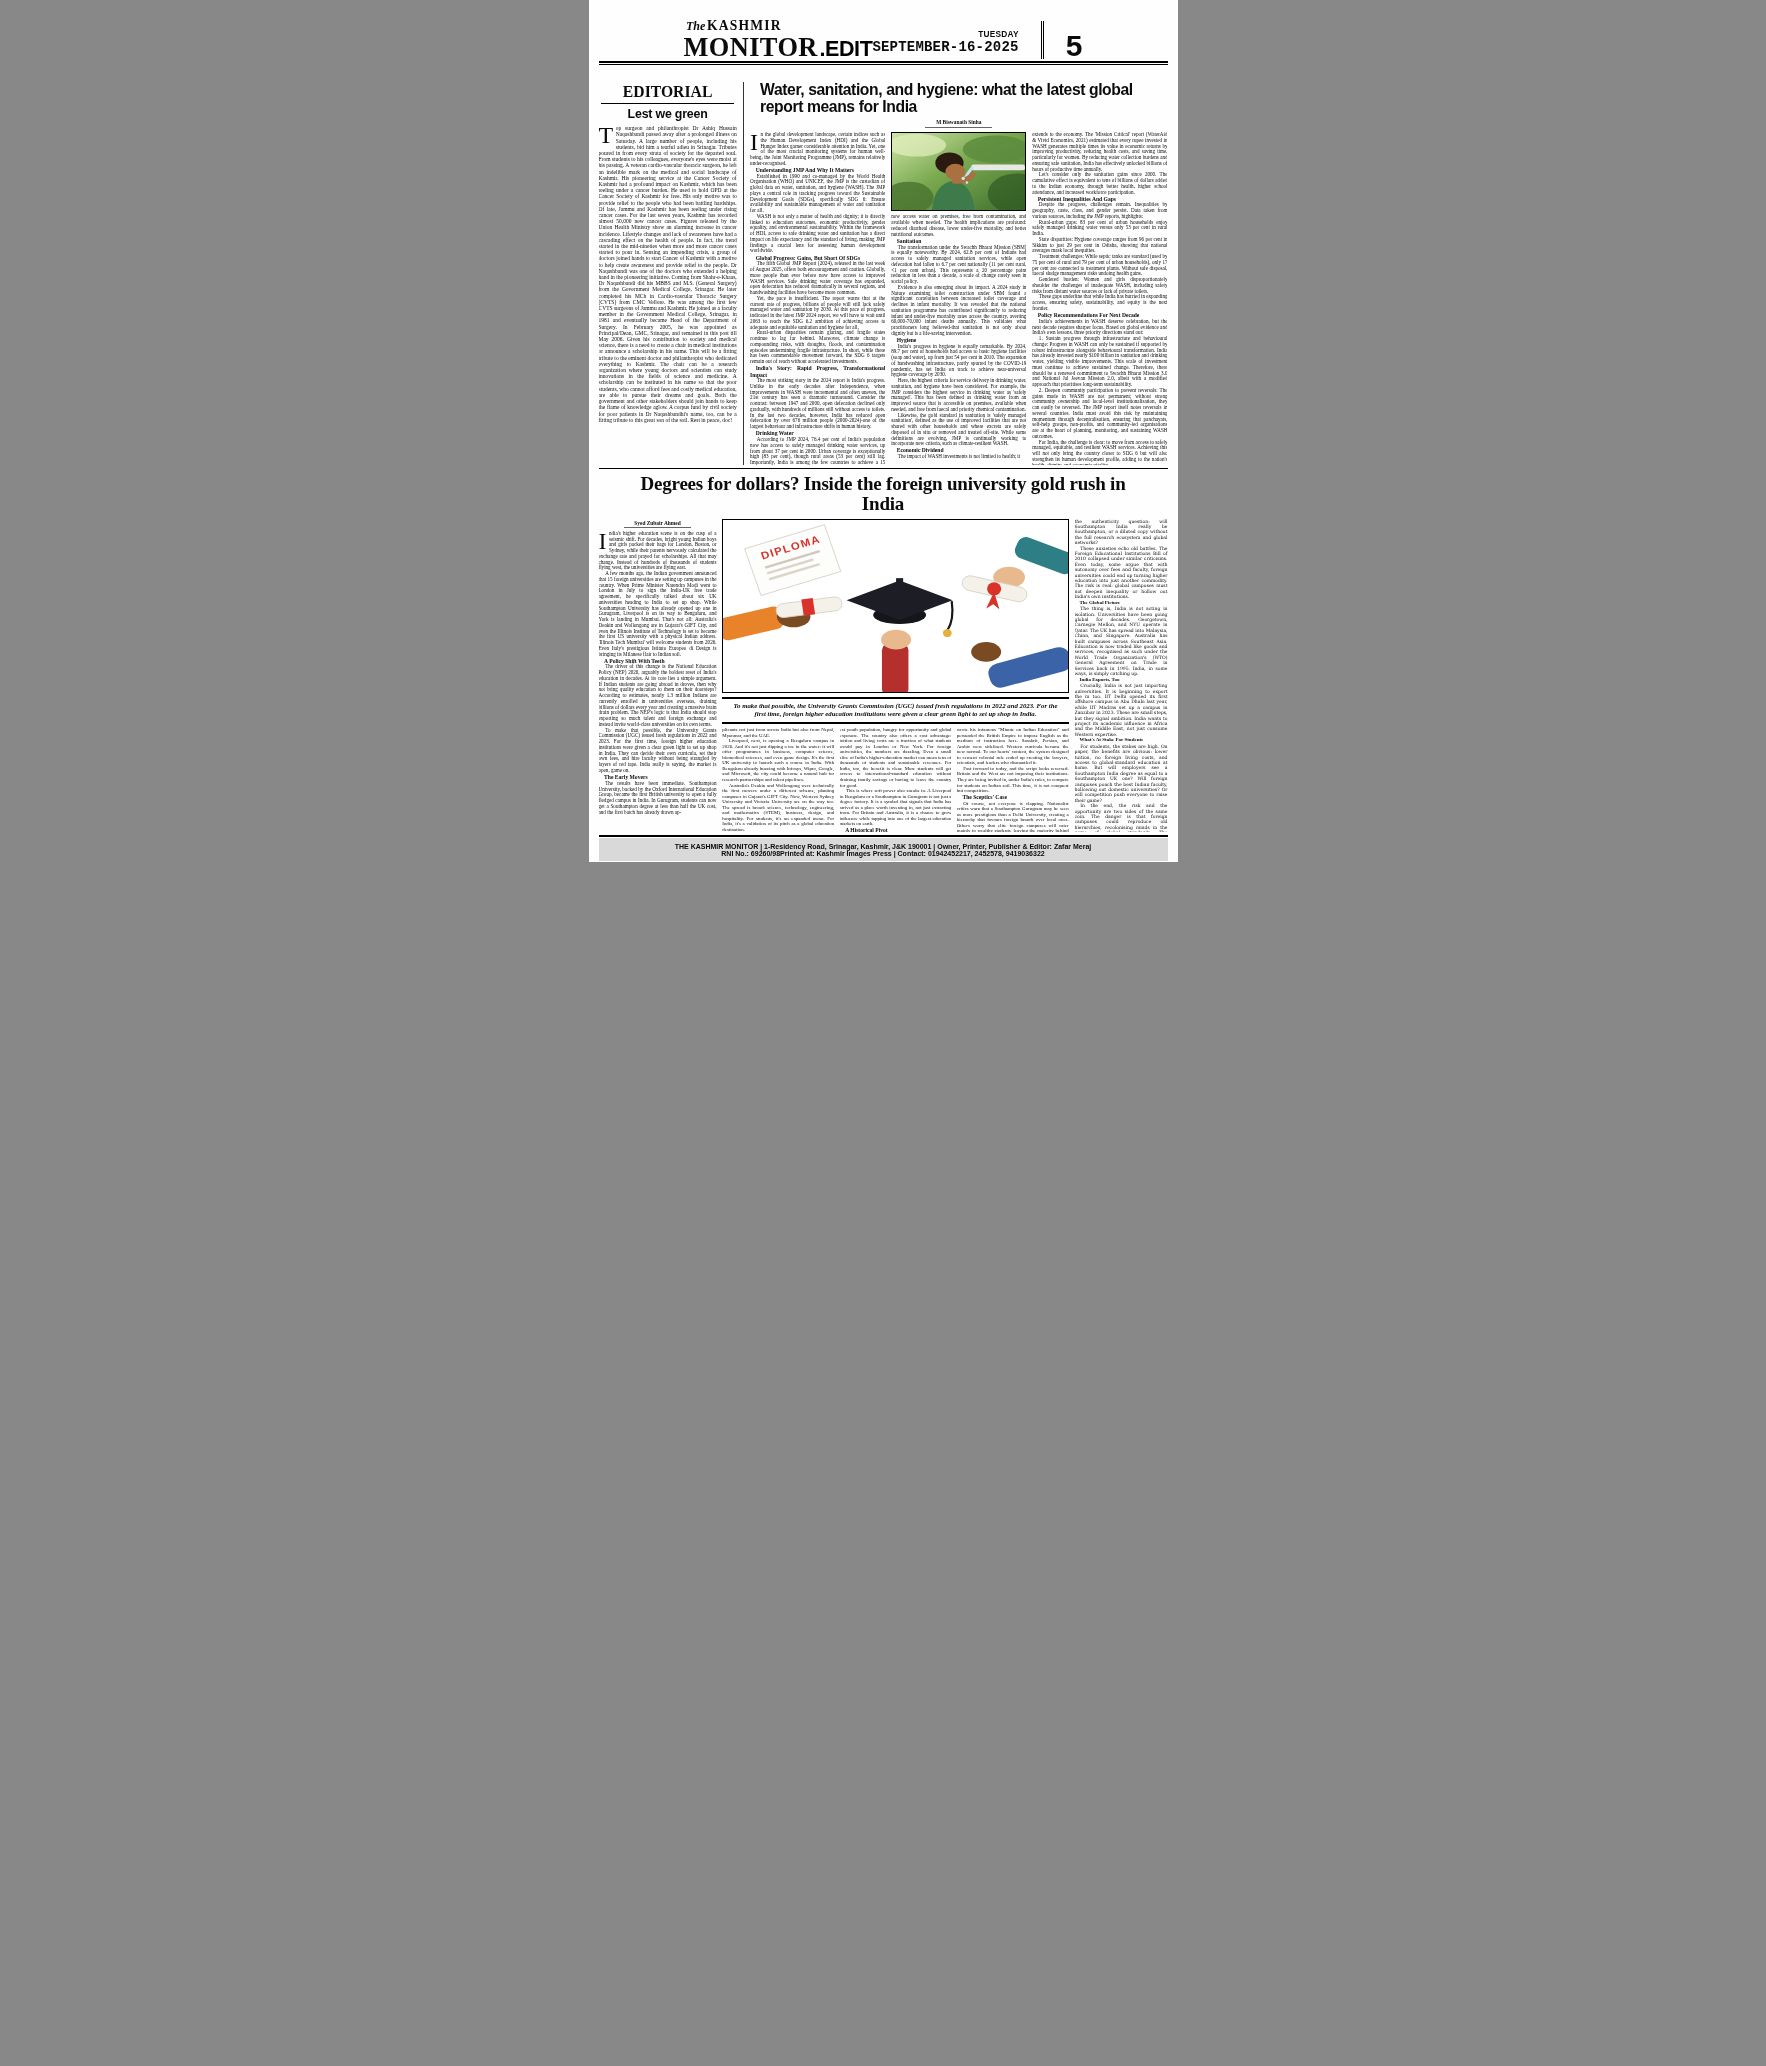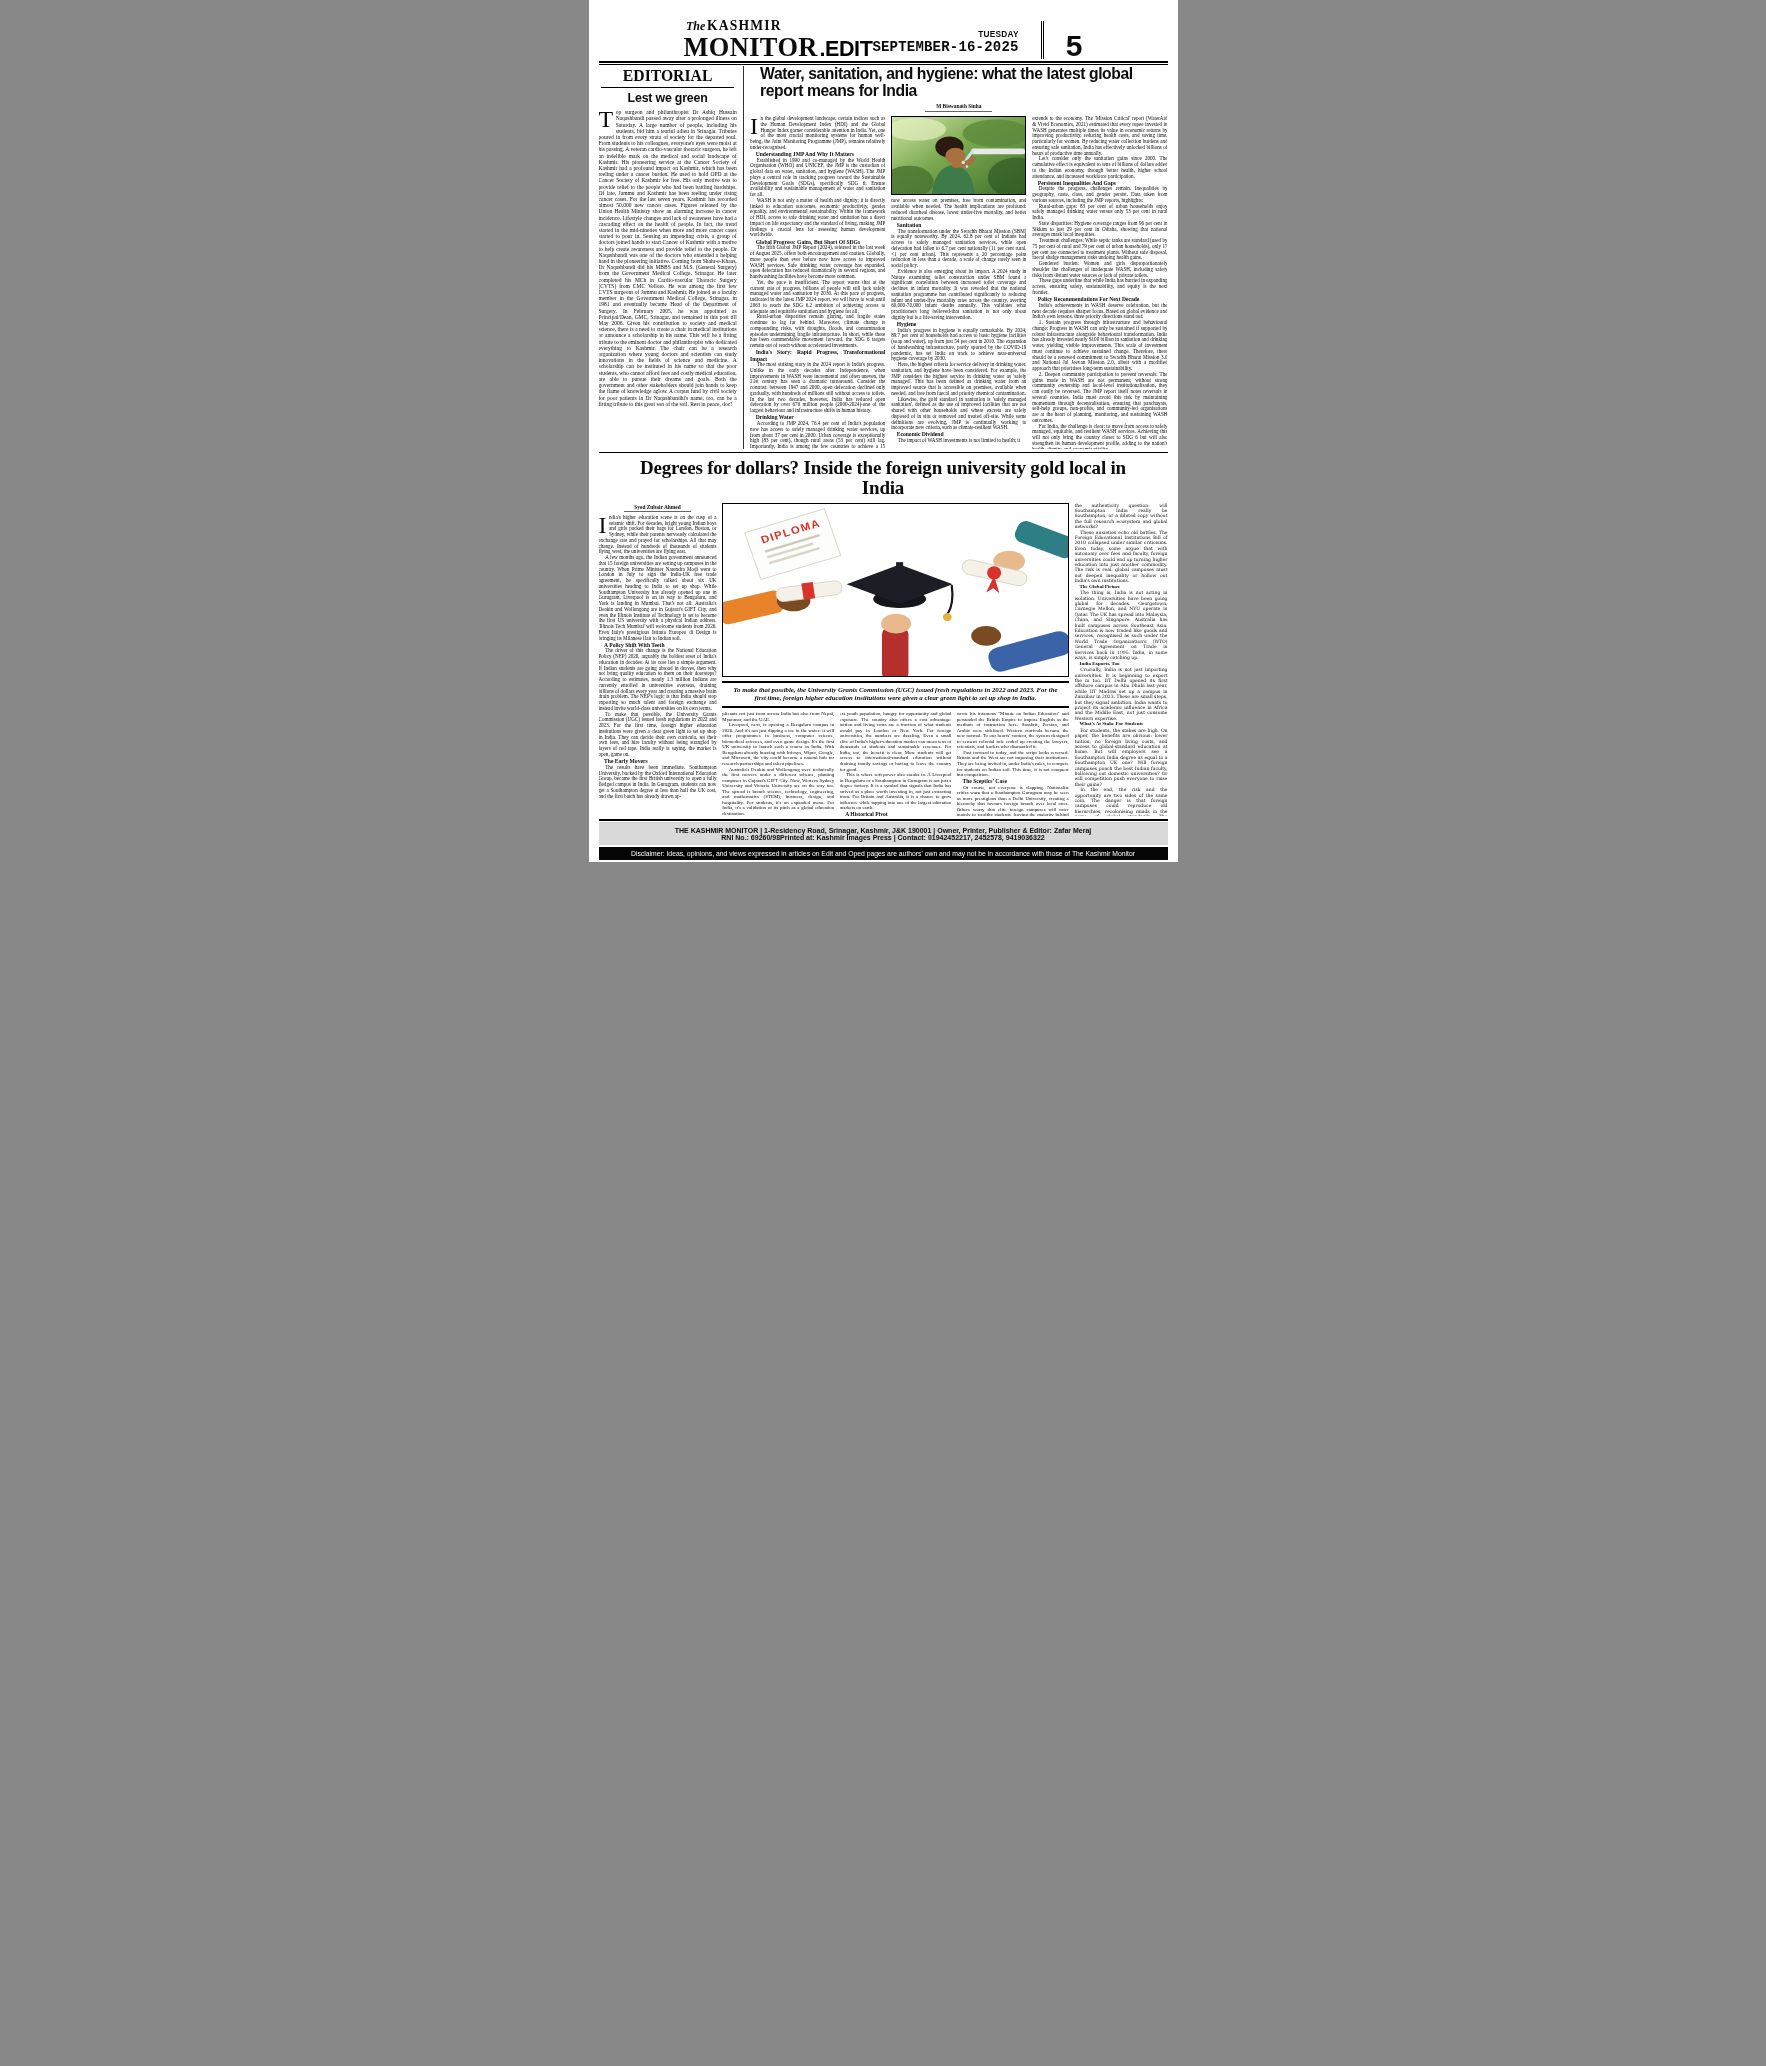--- a/index.html
+++ b/index.html
@@ -17,21 +17,21 @@
   .mh-edit{font-family:"Liberation Sans",sans-serif;font-weight:700;font-size:21.5px;color:#000000;letter-spacing:-0.4px;}
   .header-right{display:flex;align-items:flex-end;gap:22px;padding-bottom:1.7px;}
   .date-block{text-align:right;font-family:"Liberation Sans",sans-serif;font-weight:700;line-height:1.25;padding-bottom:1.7px;}
   .weekday{font-size:8.3px;letter-spacing:0.2px;}
   .fulldate{font-size:14px;letter-spacing:0.2px;font-family:Liberation Mono, monospace;}
   .head-vrule{width:1.2px;height:38px;border-left:0.8px solid #000;border-right:0.4px solid #000;}
   .page-num{font-family:"Liberation Sans",sans-serif;font-weight:700;font-size:30px;line-height:0.9;}
   .header-rules{border-top:2.9px solid #000;border-bottom:0.8px solid #000;height:1.2px;margin-top:0.8px;}
 
   
-  .top-section{display:flex;height:383px;margin-top:1px;}
+  .top-section{display:flex;height:383px;margin-top:17px;}
   .editorial{width:145px;min-width:145px;padding-right:5.8px;border-right:0.4px solid #333;box-sizing:border-box;}
   .ed-label{font-size:15.7px;font-weight:700;text-align:center;margin:0.8px 10.7px 0;font-family:"Liberation Serif",serif;}
   .ed-rule{border-top:1.7px solid #000;margin:1.7px 2.5px 3.3px;}
   .ed-title{font-size:12.4px;font-weight:700;text-align:center;margin:1.7px 0 4.1px;font-family:"Liberation Sans",sans-serif;letter-spacing:-0.2px;}
   .ed-body{font-size:5.5px;line-height:1.13;text-align:justify;overflow:hidden;height:322px;}
   .ed-body .para{text-indent:0;}
   .dropcap{float:left;font-size:24px;line-height:0.8;padding:1.2px 2.5px 0 0;}
 
   .main-article{flex:1;padding-left:6.6px;display:flex;flex-direction:column;min-width:0;}
   .main-headline{font-family:"Liberation Sans",sans-serif;font-weight:700;font-size:15.7px;line-height:1.04;
@@ -187,21 +187,21 @@
             </div>
 
         </div>
       </div>
     </section>
   </div>
 
   <div class="section-rule"></div>
 
   <section class="article2">
-    <h1 class="a2-headline">Degrees for dollars? Inside the foreign university gold local in India</h1>
+    <h1 class="a2-headline">Degrees for dollars? Inside the foreign university gold rush in India</h1>
     <div class="a2-body">
       <div class="a2-left">
         <div class="byline-wrap">
           <span class="byline">Syed Zubair Ahmed</span>
         </div>
         <div class="colbody">
             <p class="para noindent"><span class="dropcap">I</span>ndia's higher education scene is on the cusp of a seismic shift. For decades, bright young Indian boys and girls packed their bags for London, Boston, or Sydney, while their parents nervously calculated the exchange rate and prayed for scholarships. All that may change. Instead of hundreds of thousands of students flying west, the universities are flying east.</p>
             <p class="para">A few months ago, the Indian government announced that 15 foreign universities are setting up campuses in the country. When Prime Minister Narendra Modi went to London in July to sign the India-UK free trade agreement, he specifically talked about six UK universities heading to India to set up shop. While Southampton University has already opened up one in Gurugram, Liverpool is on its way to Bengaluru, and York is landing in Mumbai. That's not all: Australia's Deakin and Wollongong are in Gujarat's GIFT City, and even the Illinois Institute of Technology is set to become the first US university with a physical Indian address. 'Illinois Tech Mumbai' will welcome students from 2026. Even Italy's prestigious Istituto Europeo di Design is bringing its Milanese flair to Indian soil.</p>
             <h4 class="subhead">A Policy Shift With Teeth</h4>
             <p class="para">The driver of this change is the National Education Policy (NEP) 2020, arguably the boldest reset of India's education in decades. At its core lies a simple argument. If Indian students are going abroad in droves, then why not bring quality education to them on their doorsteps? According to estimates, nearly 1.3 million Indians are currently enrolled in universities overseas, draining billions of dollars every year and creating a massive brain drain problem. The NEP's logic is that India should stop exporting so much talent and foreign exchange and instead invite world-class universities on its own terms.</p>

